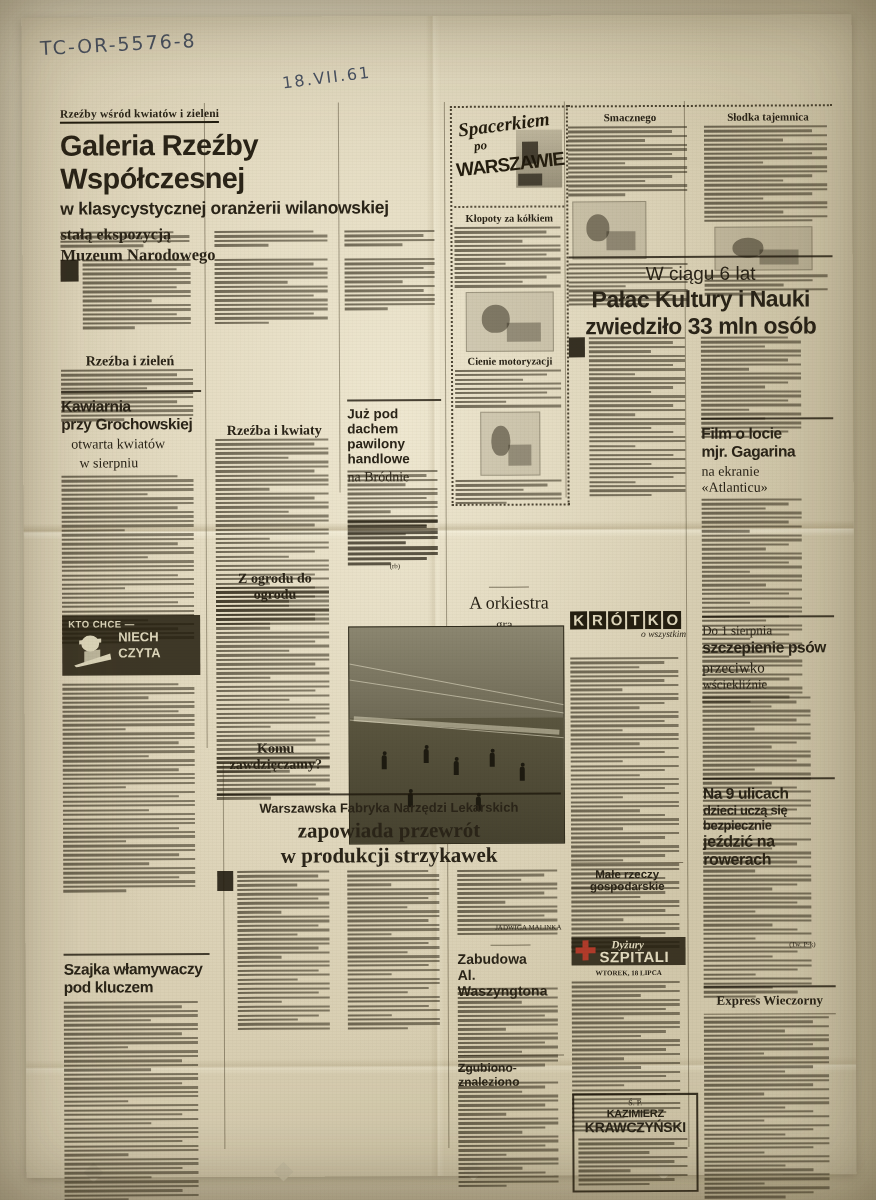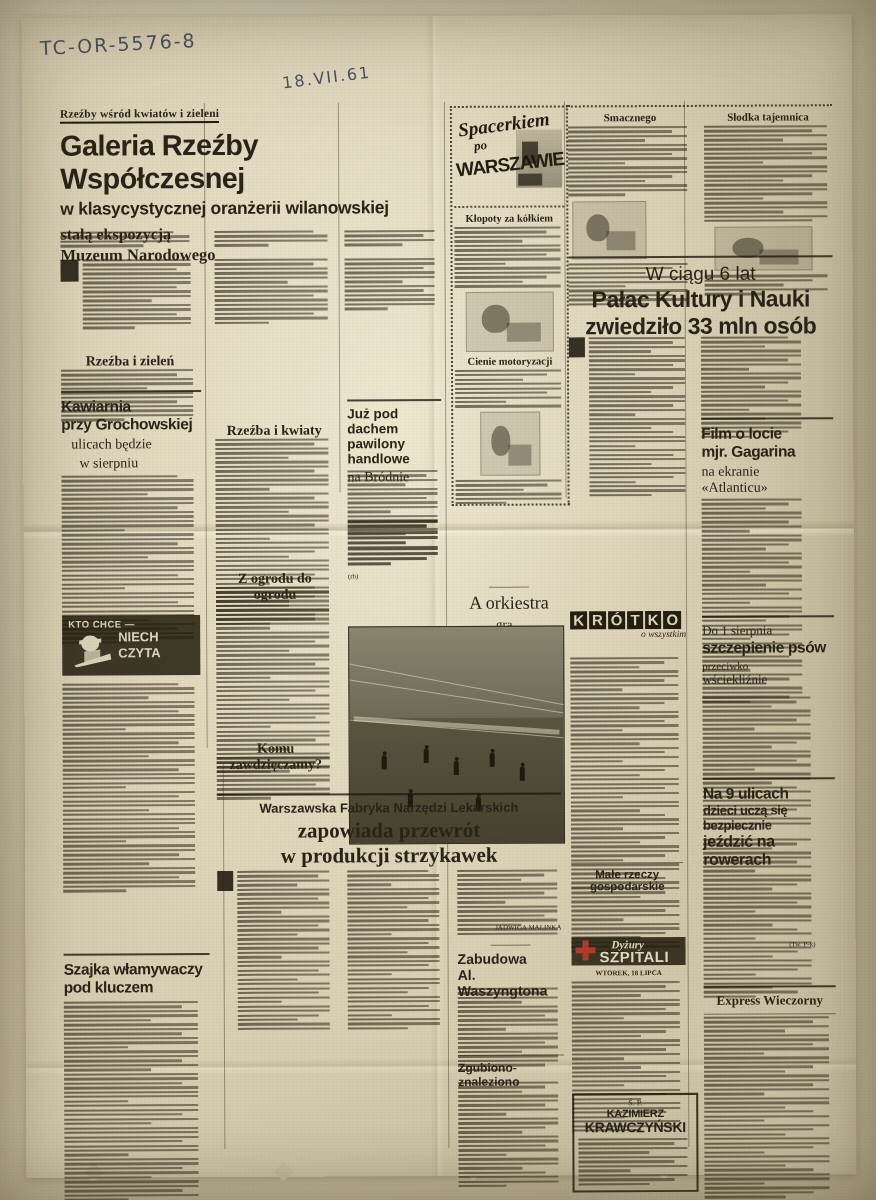--- a/index.html
+++ b/index.html
@@ -254,21 +254,21 @@
           <i class="w"></i>
           <i class="w"></i>
           <i class="w"></i>
           <i class="q"></i>
       </div>
 
       <div style="position:absolute;left:16px;top:282px;width:140px">
         <div class="sep thick"></div>
         <div class="hl-a">Kawiarnia</div>
         <div class="hl-a">przy Grochowskiej</div>
-        <div class="hl-b" style="padding-left:10px">ulicach będzie</div>
+        <div class="hl-b" style="padding-left:10px">otwarta kwiatów</div>
         <div class="hl-b" style="padding-left:18px">w sierpniu</div>
       </div>
       <div class="tx tight" style="position:absolute;left:16px;top:372px;width:138px">
         <i class="m"></i>
           <i class="w"></i>
           <i class="w"></i>
           <i class="w"></i>
           <i class="s"></i>
           <i class="w"></i>
         <i class="w"></i>
@@ -555,21 +555,21 @@
         <i class="w"></i>
           <i class="m"></i>
           <i class="w"></i>
           <i class="w"></i>
           <i class="s"></i>
           <i class="w"></i>
         <i class="w"></i>
           <i class="m"></i>
           <i class="q"></i>
       </div>
-      <div class="tiny" style="position:absolute;left:302px;top:470px;width:94px;text-align:left">(rb)</div>
+      <div class="tiny" style="position:absolute;left:302px;top:460px;width:94px;text-align:center">(rb)</div>
 
       <div style="position:absolute;left:410px;top:480px;width:106px;text-align:center">
         <div class="sep short"></div>
         <div class="hl-b" style="font-size:18px">A orkiestra</div>
         <div class="hl-b" style="font-size:13px;visibility:hidden;height:0">A orkiestra gra...</div>
         <div class="hl-b" style="font-size:13px;margin-top:0">gra...</div>
       </div>
 
       <div id="photo" style="left:302px;top:524px;width:214px;height:216px">
         <div class="sky"></div>
@@ -1061,21 +1061,21 @@
         <i class="s"></i>
           <i class="m"></i>
           <i class="w"></i>
           <i class="q"></i>
       </div>
 
       <div style="position:absolute;left:656px;top:510px;width:132px">
         <div class="sep thick"></div>
         <div class="hl-b" style="font-size:13px">Do 1 sierpnia</div>
         <div class="hl-a">szczepienie psów</div>
-        <div class="hl-b" style="font-size:11px">przeciwko</div>
+        <div class="hl-b" style="font-size:15px">przeciwko</div>
         <div class="hl-b" style="font-size:13px;margin-top:0">wściekliźnie</div>
       </div>
       <div class="tx tight" style="position:absolute;left:656px;top:596px;width:112px">
         <i class="w"></i>
           <i class="m"></i>
           <i class="s"></i>
           <i class="w"></i>
           <i class="w"></i>
           <i class="m"></i>
         <i class="w"></i>

